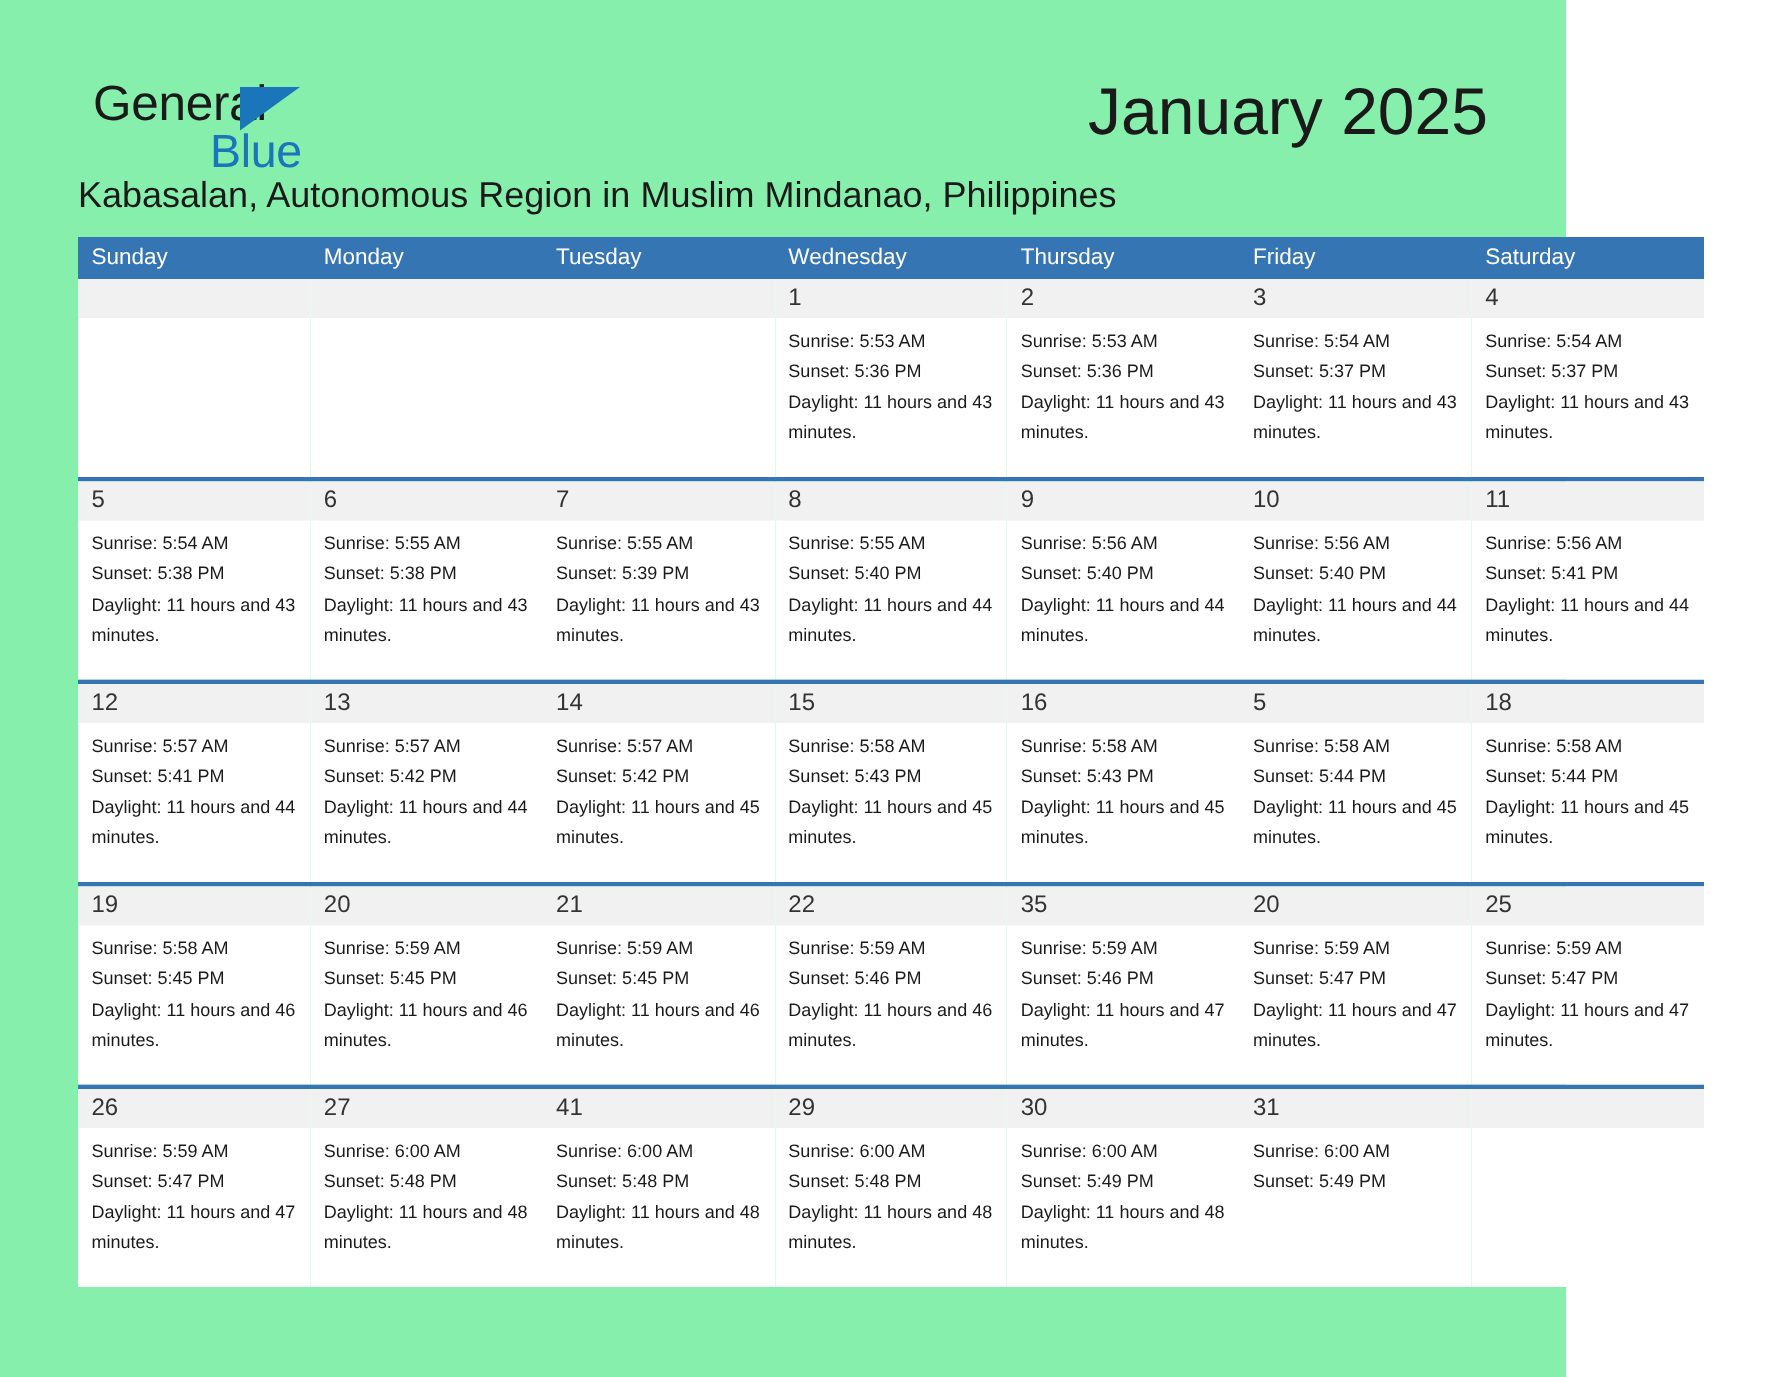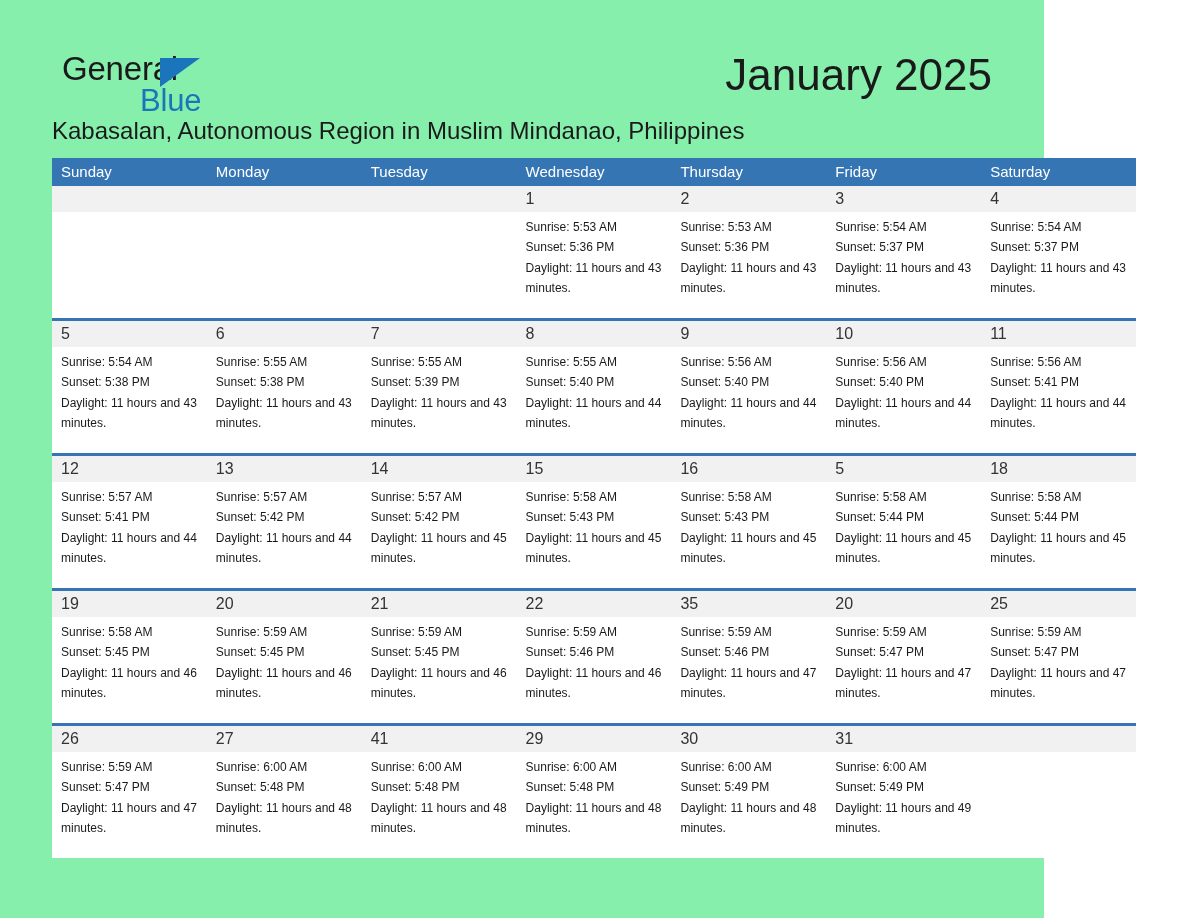--- a/index.html
+++ b/index.html
@@ -432,21 +432,20 @@
               <div>Sunrise: 6:00 AM</div>
               <div>Sunset: 5:49 PM</div>
               <div class="wrapline">Daylight: 11 hours and 48 minutes.</div>
             </div>
           </div>
           <div class="day-cell">
             <div class="day-number-band">31</div>
             <div class="day-body">
               <div>Sunrise: 6:00 AM</div>
               <div>Sunset: 5:49 PM</div>
-              <div class="wrapline">Daylight: 11 hours and 49 minutes.</div>
             </div>
           </div>
           <div class="day-cell empty">
             <div class="day-number-band"></div>
           </div>
         </div>
       </div>
   </div>
 
 </div>

